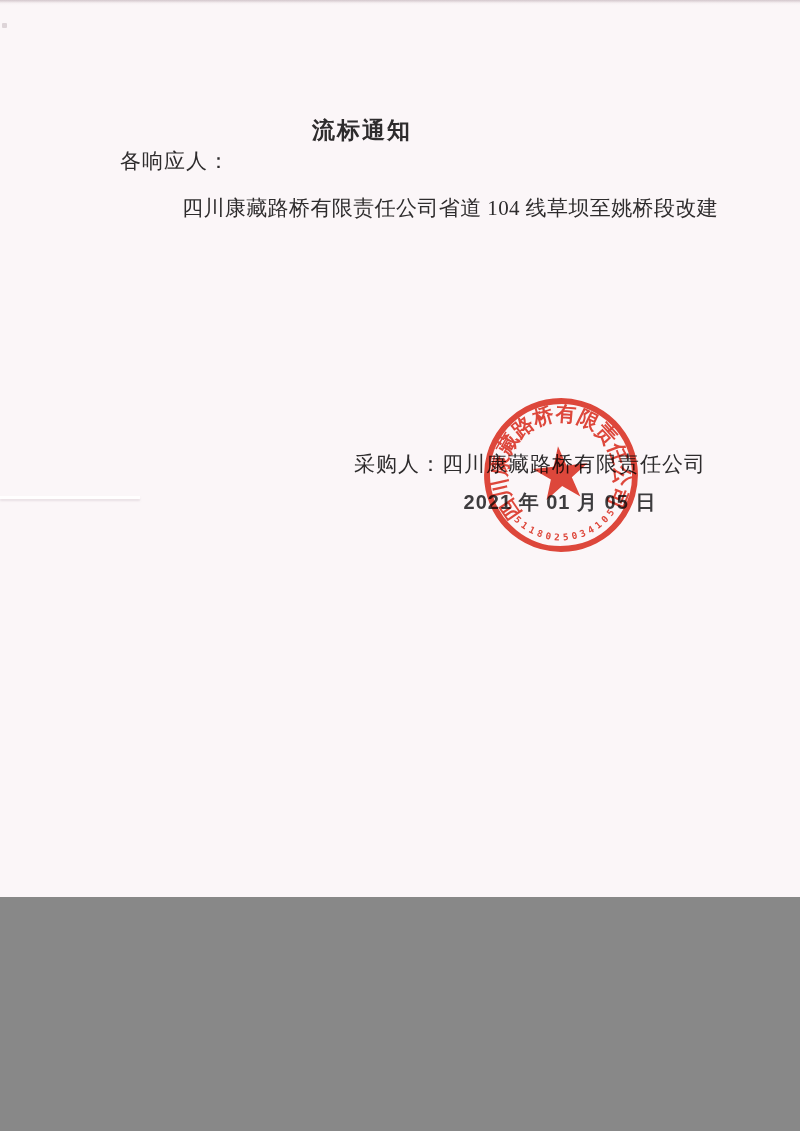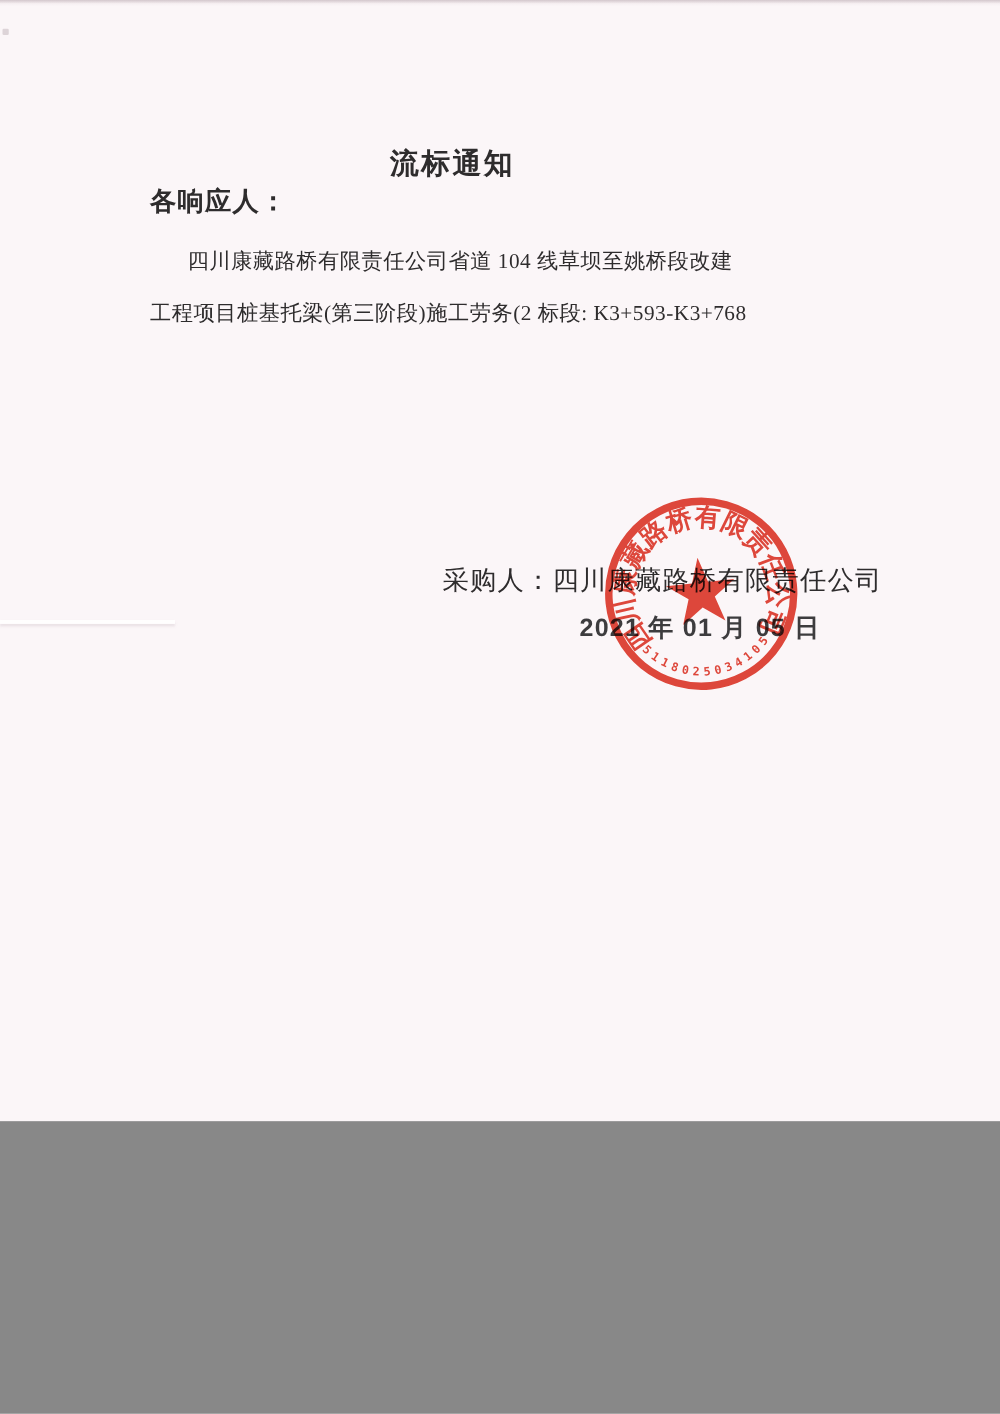--- a/index.html
+++ b/index.html
@@ -26,28 +26,28 @@
     content:"";position:absolute;left:0;top:0;width:100%;height:3px;
     background:linear-gradient(180deg,rgba(160,140,150,.35),rgba(160,140,150,0));
   }
   .doc-title{
     position:absolute;top:100px;left:0;width:800px;
     text-align:center;transform:translateX(-38px);
     font-size:23px;font-weight:700;letter-spacing:2px;
   }
   .salutation{
     position:absolute;top:147px;left:120px;
-    font-size:21px;font-weight:700;letter-spacing:1px;
+    font-size:21px;font-weight:400;letter-spacing:1px;
   }
   .body-block{
     position:absolute;top:188px;left:120px;width:580px;
   }
   .body-line{
     height:41.5px;line-height:41.5px;
-    font-size:17px;letter-spacing:.4px;white-space:nowrap;
+    font-size:21px;letter-spacing:.4px;white-space:nowrap;margin-left:32px;
   }
   .body-line.indent{text-indent:30px;}
   .signature-line{
     position:absolute;top:450px;left:354px;
     font-size:21px;letter-spacing:1px;white-space:nowrap;
   }
   .date-line{
     position:absolute;top:489px;left:440px;width:240px;
     text-align:center;
     font-family:"Liberation Sans","DejaVu Sans",sans-serif;
@@ -89,21 +89,20 @@
 <div class="page">
 
   <div class="scan-speck"></div>
 
   <h1 class="doc-title">流标通知</h1>
 
   <div class="salutation">各响应人：</div>
 
   <div class="body-block">
     <div class="body-line indent">四川康藏路桥有限责任公司省道 104 线草坝至姚桥段改建</div>
-    <div class="body-line">工程项目桩基托梁(第三阶段)施工劳务(2 标段: K3+593-K3+768</div>
   </div>
 
   <div class="signature-line">采购人：四川康藏路桥有限责任公司</div>
 
   <div class="date-line">2021 年 01 月 05 日</div>
 
   <div class="paper-crease"></div>
 
   <div class="seal">
     <svg viewBox="0 0 200 200" aria-hidden="true">

